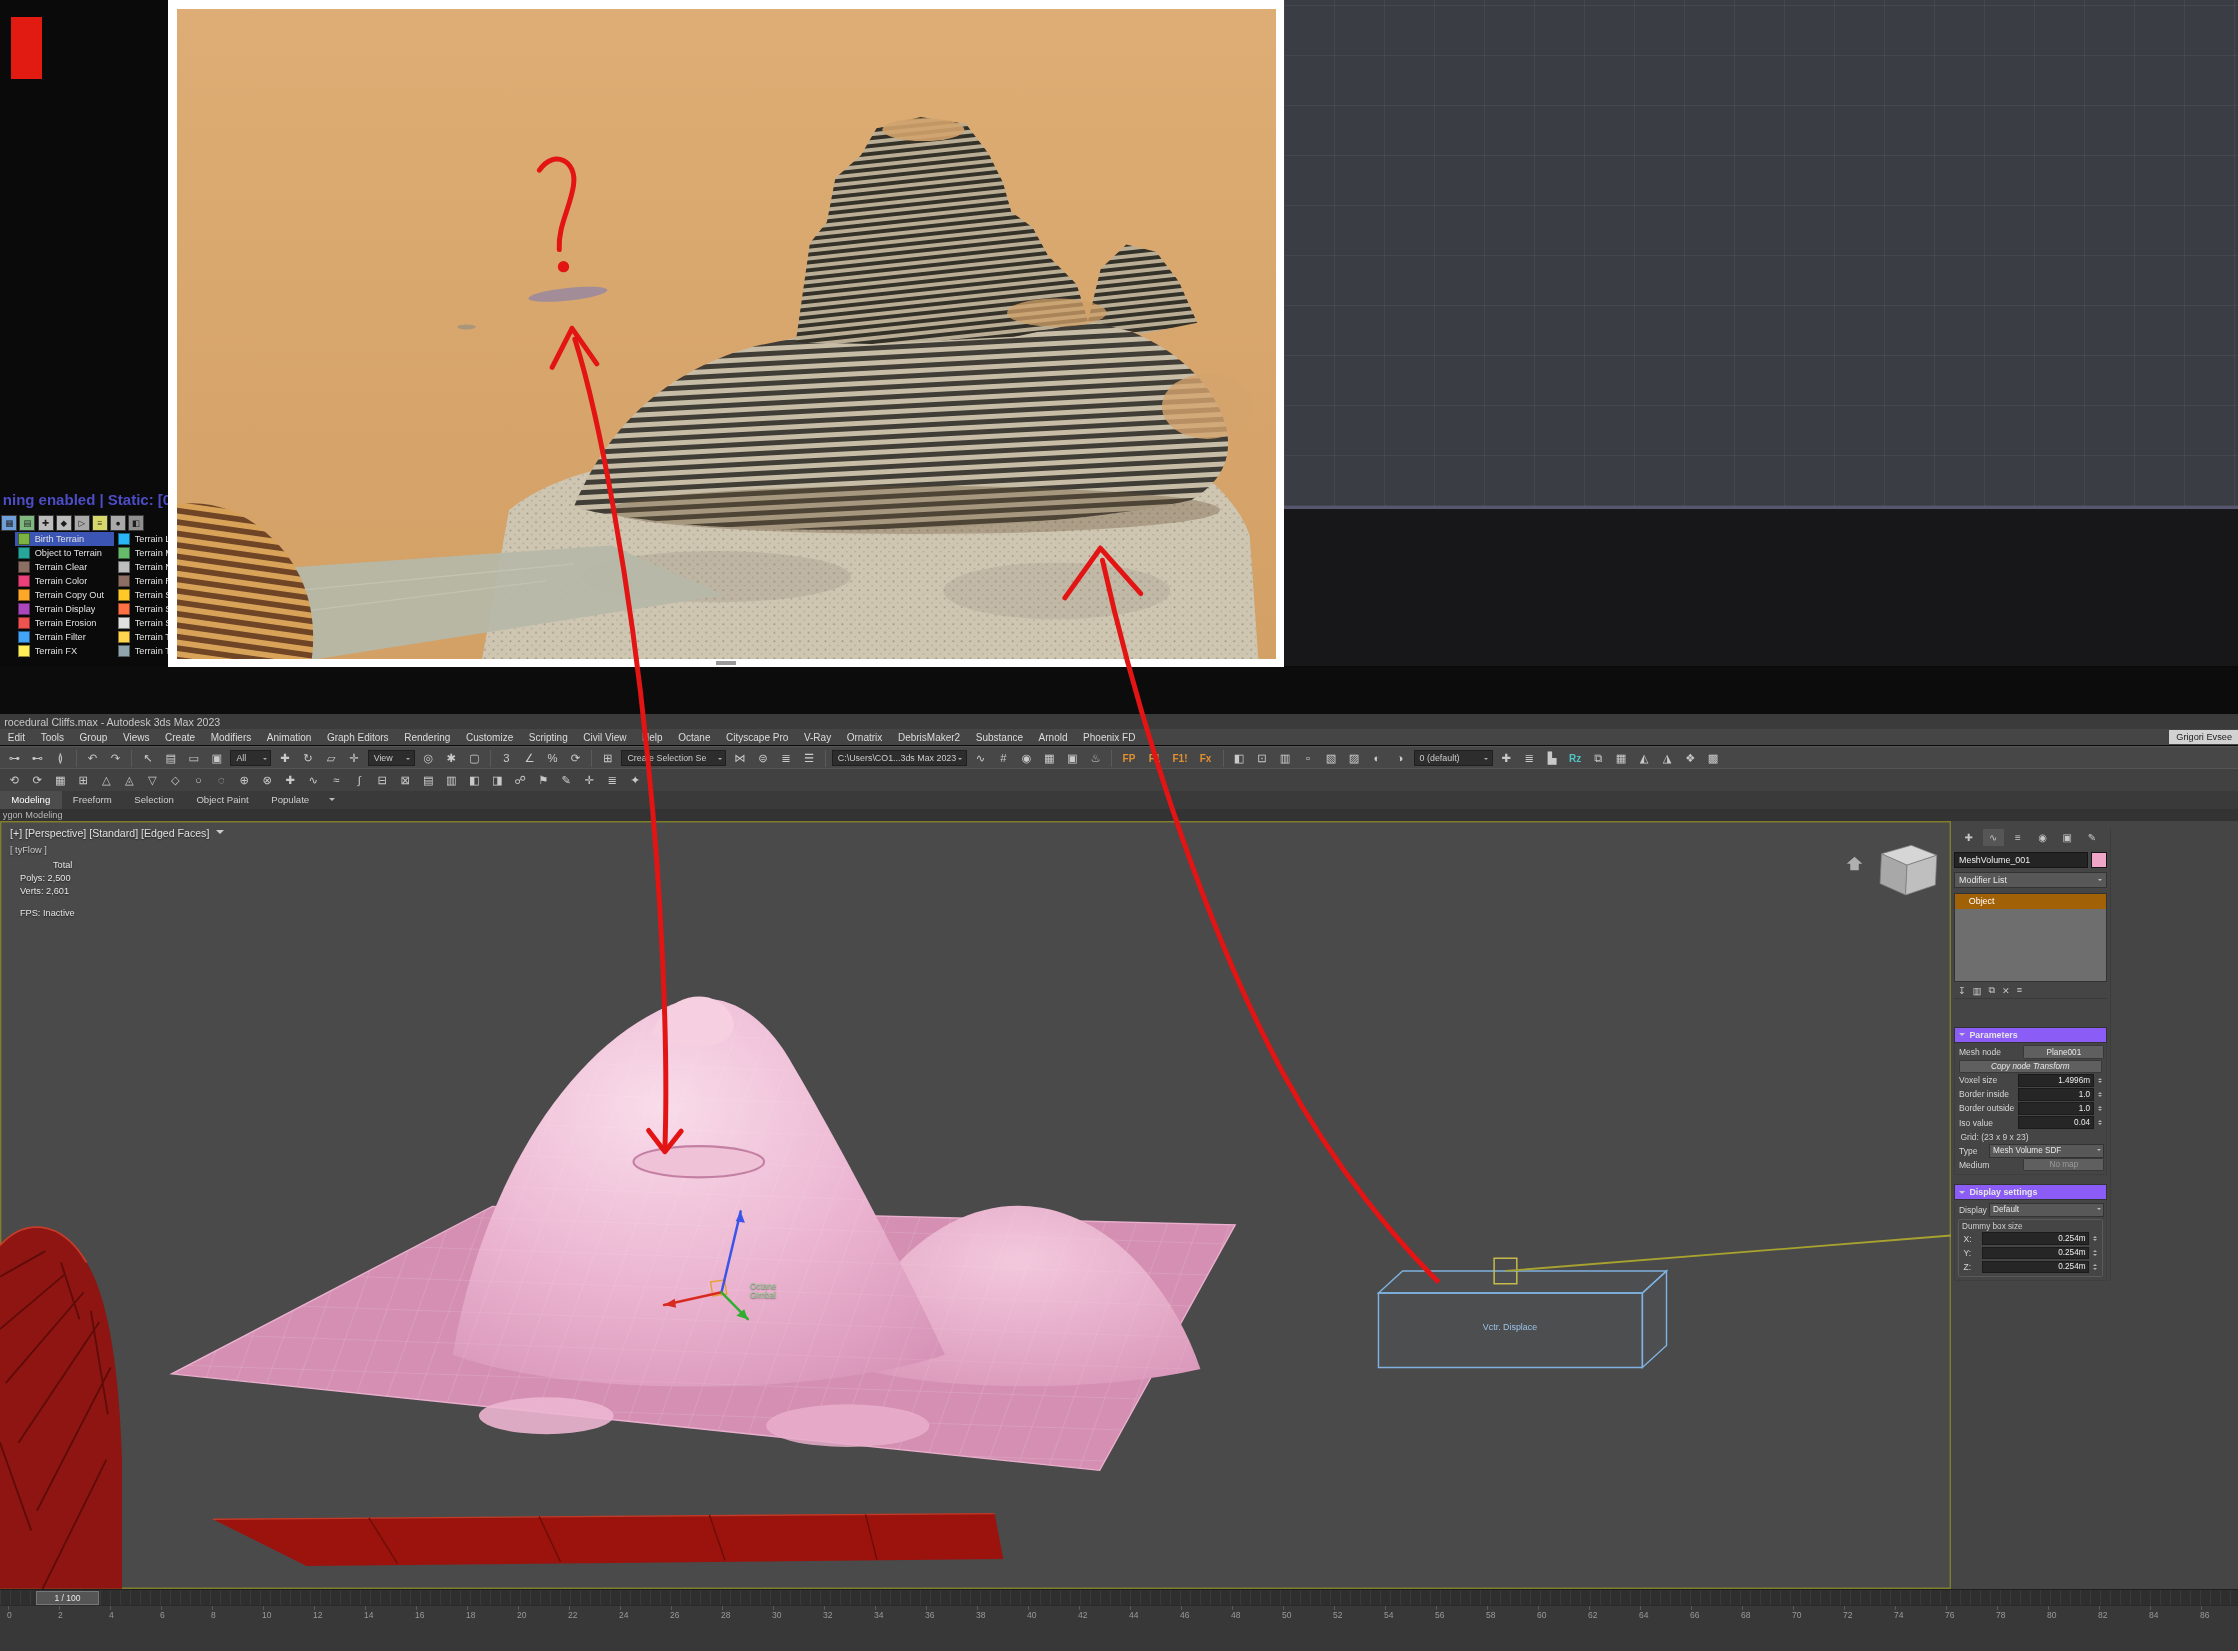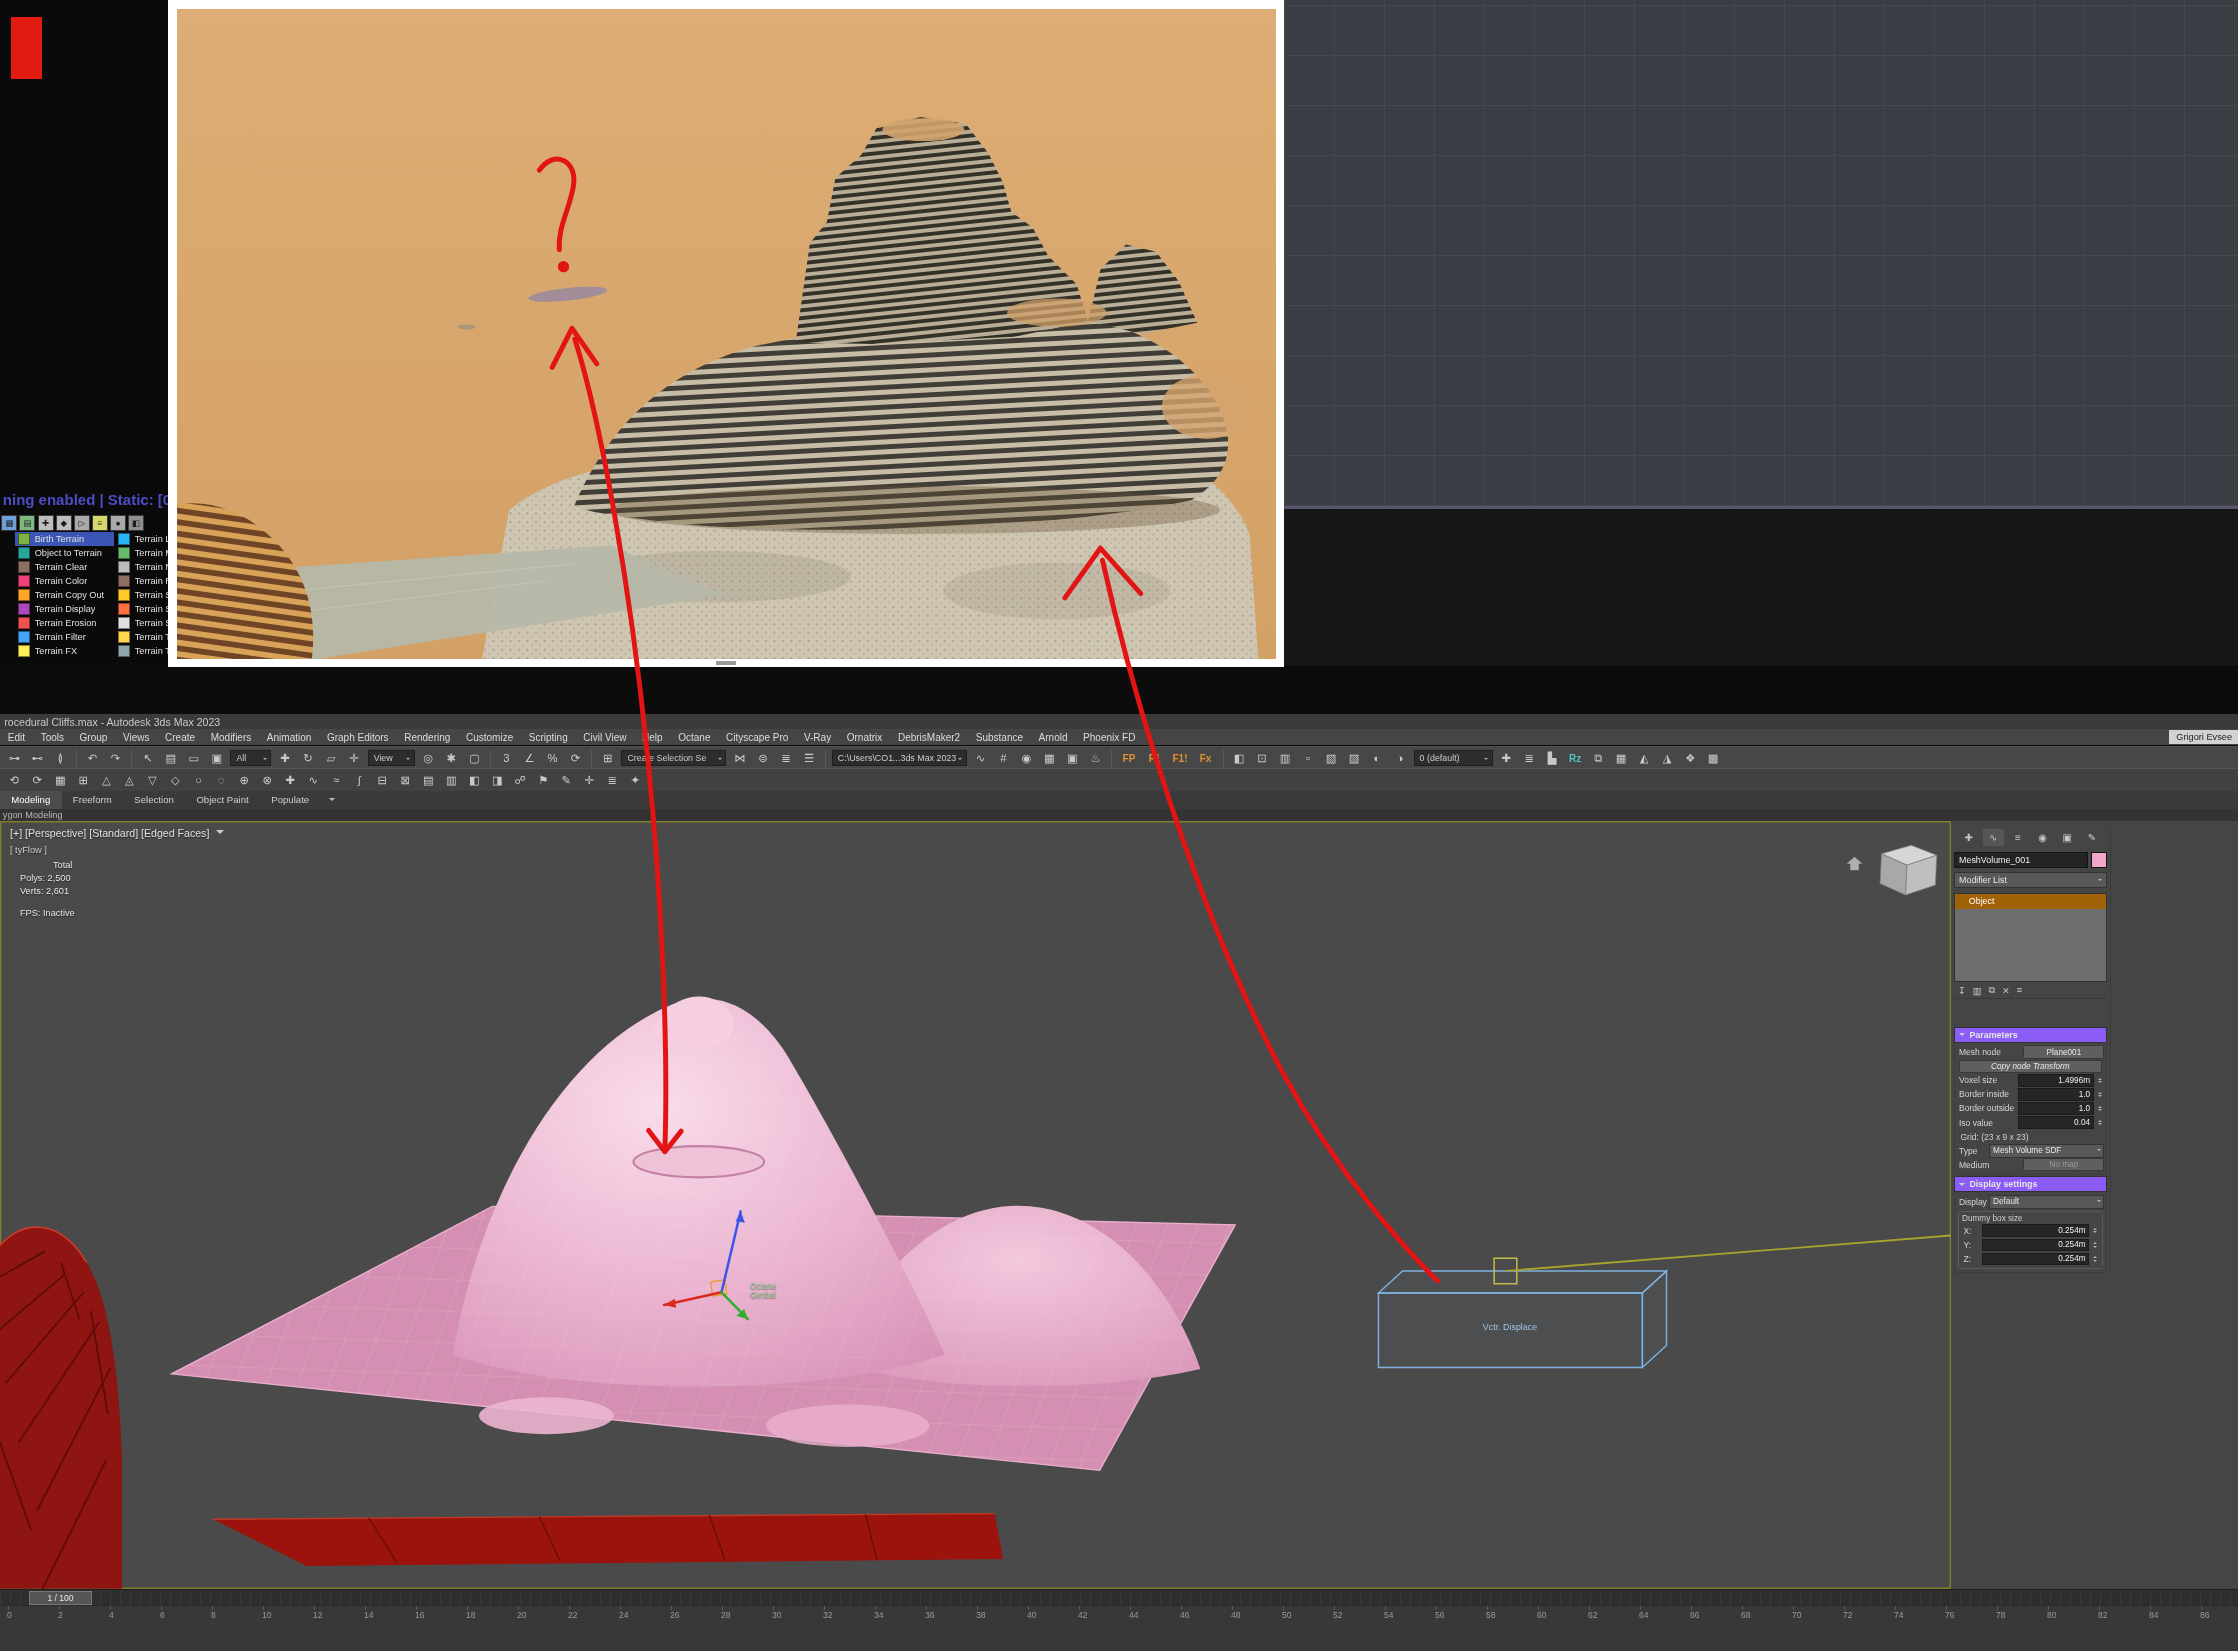--- a/index.html
+++ b/index.html
@@ -76,21 +76,21 @@
            display:flex;align-items:center;padding:0 4.3px;}
   .cp-swatch{width:14px;height:14px;background:#f0a6c8;border:0.7px solid #161616;flex:none;}
   .cp-dd{height:14px;margin-top:4.3px;background:#585858;border:0.7px solid #333;color:#e8e8e8;font-size:8.9px;
          display:flex;align-items:center;padding:0 4.3px;position:relative;}
   .cp-dd::after{content:"";position:absolute;right:3.5px;top:5.7px;border:2.8px solid transparent;border-top-color:#bbb;}
   .cp-stack{margin-top:4.3px;height:87px;background:#6e6e6e;border:0.7px solid #333;overflow:hidden;}
   .stackrow{height:15px;display:flex;align-items:center;padding-left:14px;font-size:8.9px;color:#fff;}
   .stackrow.sel{background:#a16207;}
   .cp-stacktools{display:flex;gap:7px;margin-top:2.1px;padding:1.4px 4.3px;border-bottom:0.7px solid #3a3a3a;}
   .sticon{color:#c6c6c6;font-size:9.2px;}
-  .rollout{margin-top:1px;}
+  .rollout{margin-top:9px;}
   .rollout.first{margin-top:28px;}
   .rhead{height:14px;background:#8b5cf6;border:0.7px solid #323232;display:flex;align-items:center;gap:4.3px;
          padding:0 4.3px;font-size:8.9px;color:#e6e6e6;font-weight:bold;}
   .rarrow{width:0;height:0;border:3.5px solid transparent;border-top-color:#ccc;margin-top:3.5px;}
   .rbody{padding:3.5px 1.4px 3.5px;display:flex;flex-direction:column;gap:2.1px;background:#454545;
          border:0.7px solid #3e3e3e;border-top:none;}
   .rows{display:flex;flex-direction:column;gap:2.1px;}
   .prow{display:flex;align-items:center;height:12px;font-size:8.5px;color:#d6d6d6;}
   .plabel{flex:1;padding-left:2.8px;white-space:nowrap;overflow:hidden;}
   .plabel.axis{flex:0 0 18.4px;}
@@ -108,21 +108,21 @@
   .pdd{flex:0 0 99px;height:12px;background:#585858;border:0.7px solid #333;font-size:8.2px;color:#e8e8e8;
        display:flex;align-items:center;padding:0 11.3px 0 3.5px;position:relative;white-space:nowrap;overflow:hidden;}
   .pdd::after{content:"";position:absolute;right:2.8px;top:4.3px;border:2.8px solid transparent;border-top-color:#bbb;}
   .pinfo{padding-left:4.3px;color:#cfcfcf;}
   .groupbox{border:0.7px solid #5a5a5a;border-radius:2.1px;margin:1.4px 1.4px 0;padding:1.4px 2.1px 2.8px;
             display:flex;flex-direction:column;gap:2.1px;}
   .glabel{font-size:8.2px;color:#cfcfcf;padding-left:1.4px;}
 
   .trackbar{background:#2e2e2e;border-top:0.7px solid #1f1f1f;
     background-image:repeating-linear-gradient(90deg,rgba(255,255,255,.06) 0 0.7px,transparent 0.7px 10px);}
-  .timeslider{position:absolute;left:29px;top:1.4px;height:12px;width:61px;background:#555;border:0.7px solid #777;
+  .timeslider{position:absolute;left:36px;top:1.4px;height:12px;width:61px;background:#555;border:0.7px solid #777;
               color:#e8e8e8;font-size:8.5px;display:flex;align-items:center;justify-content:center;}
   .ruler{background:#383838;display:flex;padding-left:7px;box-sizing:border-box;border-top:0.7px solid #2a2a2a;
          color:#9a9a9a;font-size:8.5px;overflow:hidden;}
   .tick{flex:0 0 51px;padding-top:4.3px;position:relative;}
   .tick::before{content:"";position:absolute;left:1.4px;top:0;width:0.7px;height:3.5px;background:#5a5a5a;}
 
   .anno{z-index:999;pointer-events:none;}
 </style>
 </head>
 <body>

